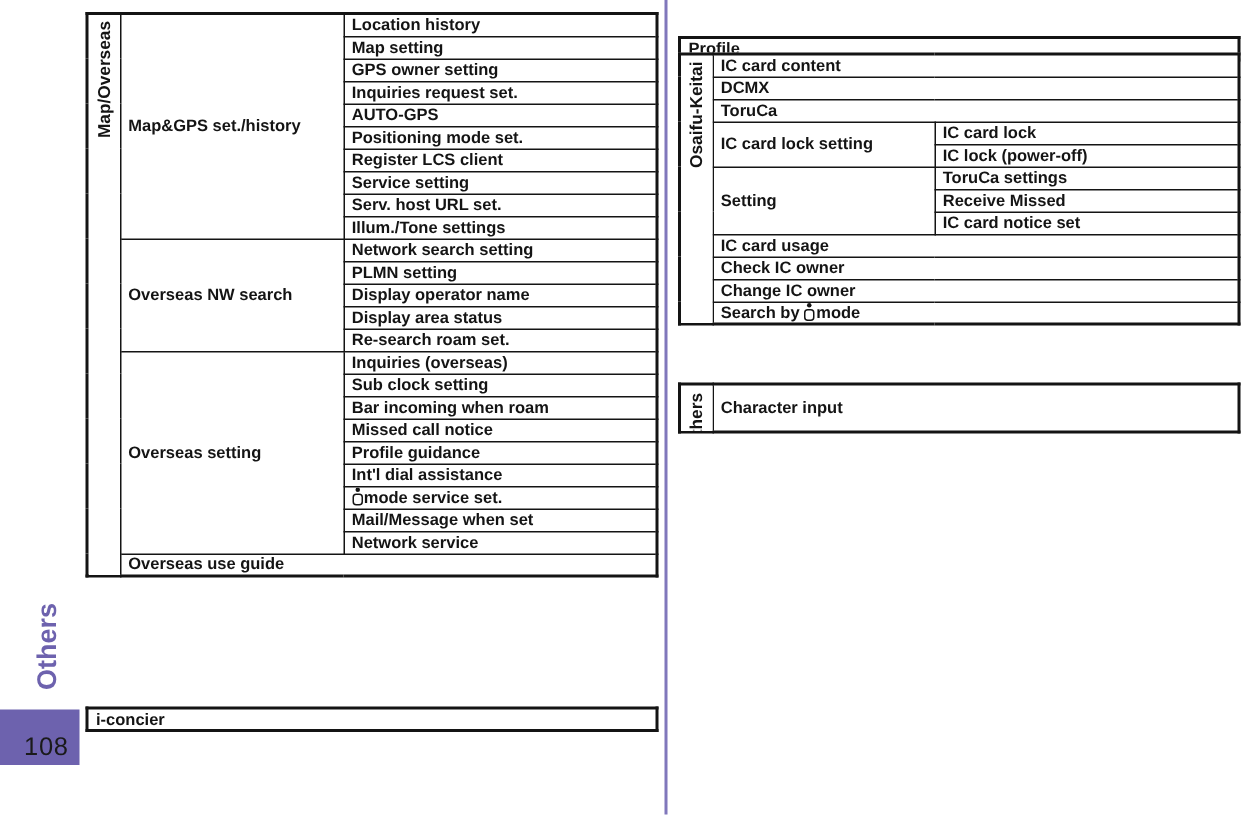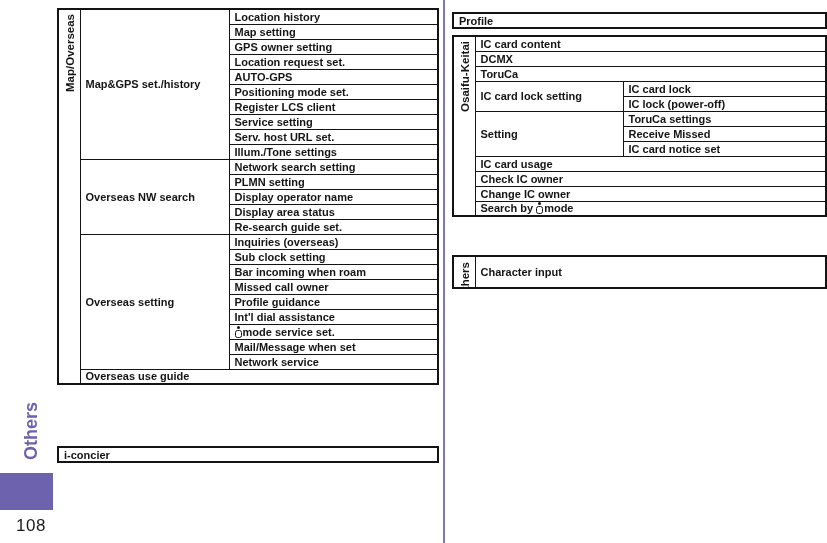--- a/index.html
+++ b/index.html
@@ -13,35 +13,35 @@
   table.menu td{border:1px solid #141414;font-size:11px;font-weight:bold;color:#141414;
     padding:0 3px 0 5px;height:15px;line-height:12px;vertical-align:middle;
     white-space:nowrap;overflow:hidden;background:#fff}
   td.hl{background:#fbd8e1}
   td.vcell{position:relative;padding:0}
   .vtext{position:absolute;top:4px;left:4px;transform-origin:0 0;
     transform:rotate(-90deg) translateX(-100%);white-space:nowrap;
     font-size:11.5px;font-weight:bold;color:#141414;line-height:14px}
 
   #left-table{left:57px;top:8px;width:380px}
-  #iconcier-table{left:57px;top:446px;width:380px}
-  #profile-table{left:452px;top:12px;width:373px}
+  #iconcier-table{left:57px;top:471px;width:380px}
+  #profile-table{left:452px;top:24px;width:373px}
   #osaifu-table{left:452px;top:35px;width:373px}
   #others-table{left:452px;top:255px;width:373px}
   #others-table td{height:32px}
   #others-table .vtext{top:5px}
 
   .imode-icon{display:inline-block;width:7px;height:12px;position:relative;vertical-align:-2px;margin-right:1px}
   .imode-dot{position:absolute;top:0;left:2px;width:3px;height:3px;background:#141414;border-radius:50%}
   .imode-body{position:absolute;top:4px;left:0;width:7px;height:8px;border:1.5px solid #141414;border-radius:2.5px}
 
   .tab-block{position:absolute;left:0;top:473px;width:53px;height:37px}
   .side-label{position:absolute;left:22px;top:402px;width:18px;height:70px}
   .side-label .vtext{font-size:18px;top:0;left:0;line-height:18px}
-  .page-number{position:absolute;left:16px;top:516px;font-size:17px;color:#1a1a1a;letter-spacing:.5px}
+  .page-number{position:absolute;left:16px;top:488px;font-size:17px;color:#1a1a1a;letter-spacing:.5px}
 </style>
 </head>
 <body>
 
 <div class="page">
 
   <div class="divider" style="background: rgb(128, 119, 187);"></div>
 
   <table class="menu" id="left-table">
     <colgroup>
@@ -57,21 +57,21 @@
           <td rowspan="10">Map&amp;GPS set./history</td>
           <td>Location history</td>
         </tr>
         <tr>
           <td class="hl">Map setting</td>
         </tr>
         <tr>
           <td class="hl">GPS owner setting</td>
         </tr>
         <tr>
-          <td class="hl">Location request set.</td>
+          <td class="hl">Inquiries request set.</td>
         </tr>
         <tr>
           <td class="hl">AUTO-GPS</td>
         </tr>
         <tr>
           <td class="hl">Positioning mode set.</td>
         </tr>
         <tr>
           <td>Register LCS client</td>
         </tr>
@@ -91,34 +91,34 @@
         <tr>
           <td>PLMN setting</td>
         </tr>
         <tr>
           <td class="hl">Display operator name</td>
         </tr>
         <tr>
           <td>Display area status</td>
         </tr>
         <tr>
-          <td class="hl">Re-search guide set.</td>
+          <td class="hl">Re-search roam set.</td>
         </tr>
         <tr>
           <td rowspan="9">Overseas setting</td>
           <td>Inquiries (overseas)</td>
         </tr>
         <tr>
           <td class="hl">Sub clock setting</td>
         </tr>
         <tr>
           <td>Bar incoming when roam</td>
         </tr>
         <tr>
-          <td>Missed call owner</td>
+          <td>Missed call notice</td>
         </tr>
         <tr>
           <td>Profile guidance</td>
         </tr>
         <tr>
           <td class="hl">Int'l dial assistance</td>
         </tr>
         <tr>
           <td><span class="imode-icon"><span class="imode-dot"></span><span class="imode-body"></span></span>mode service set.</td>
         </tr>

